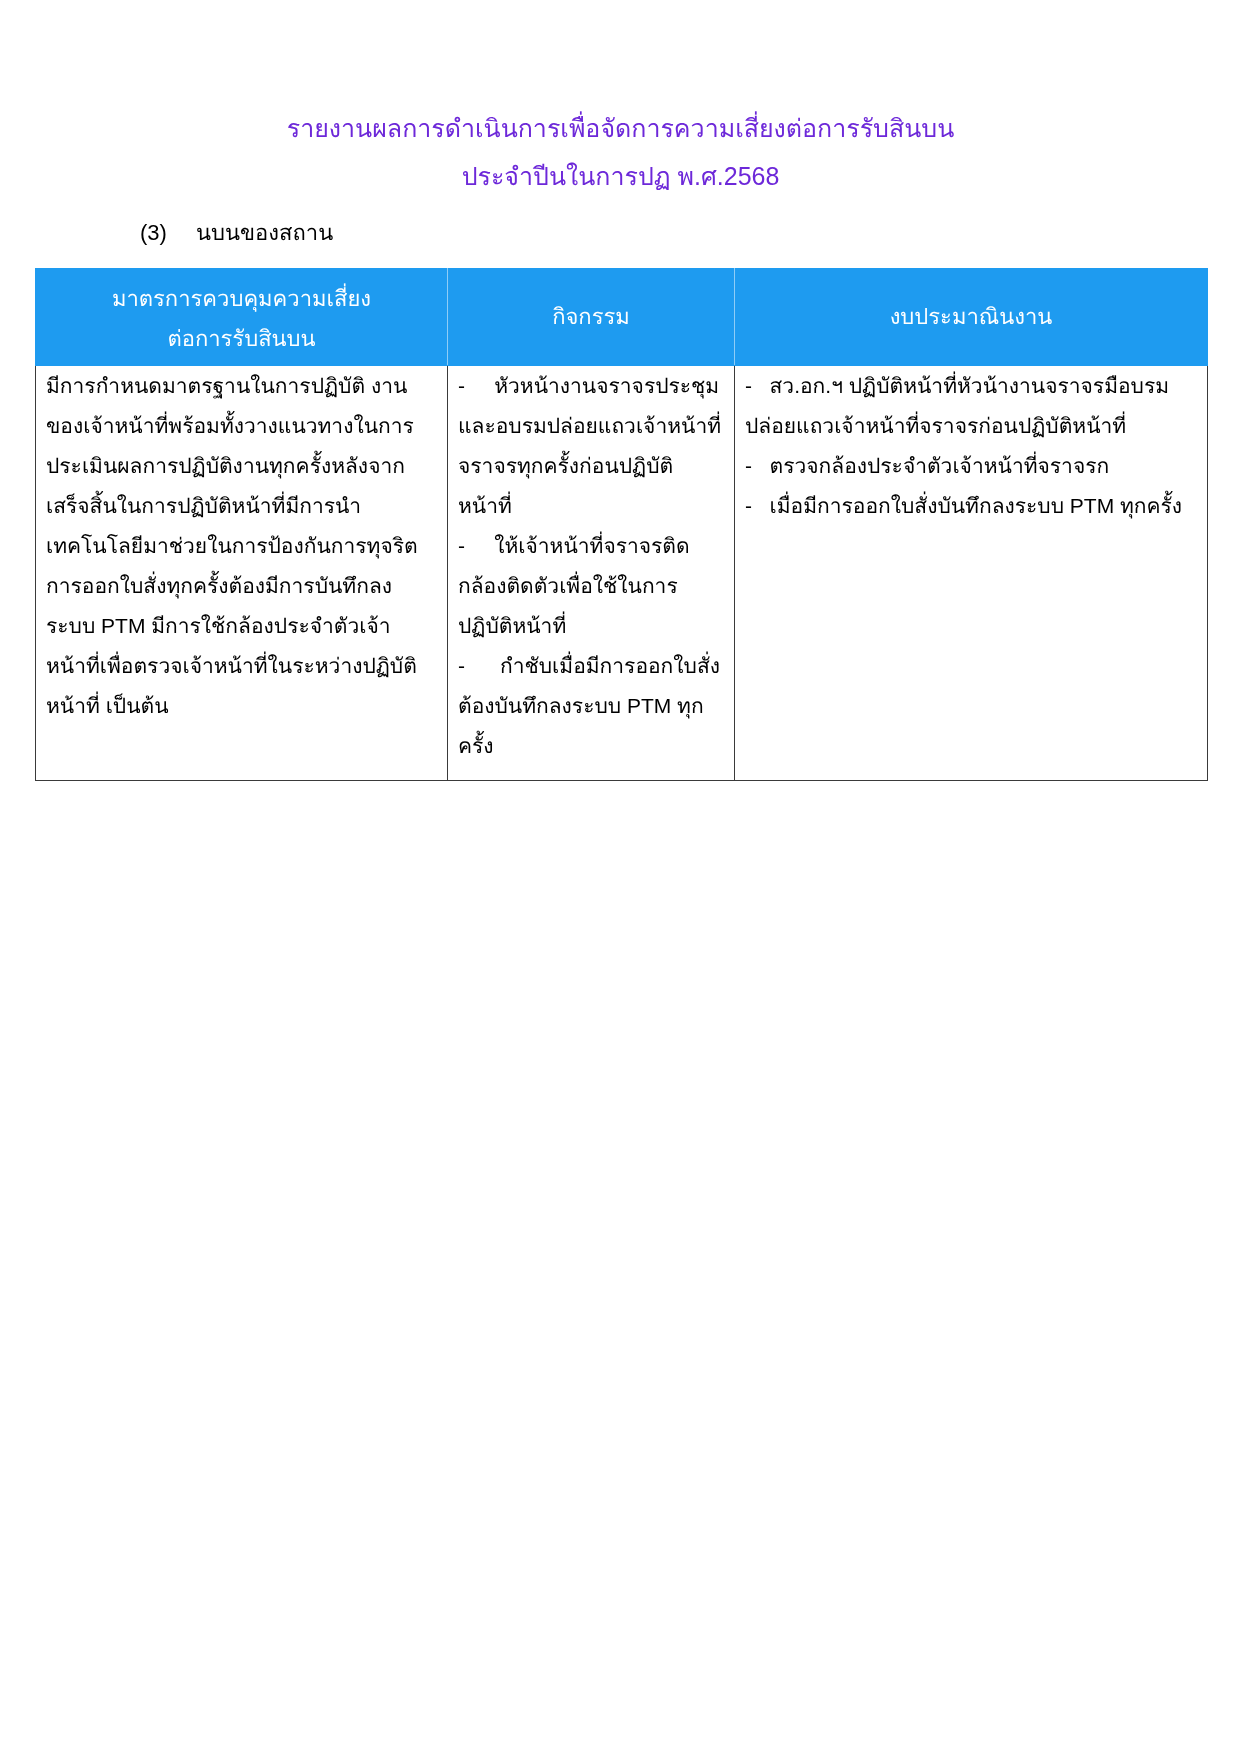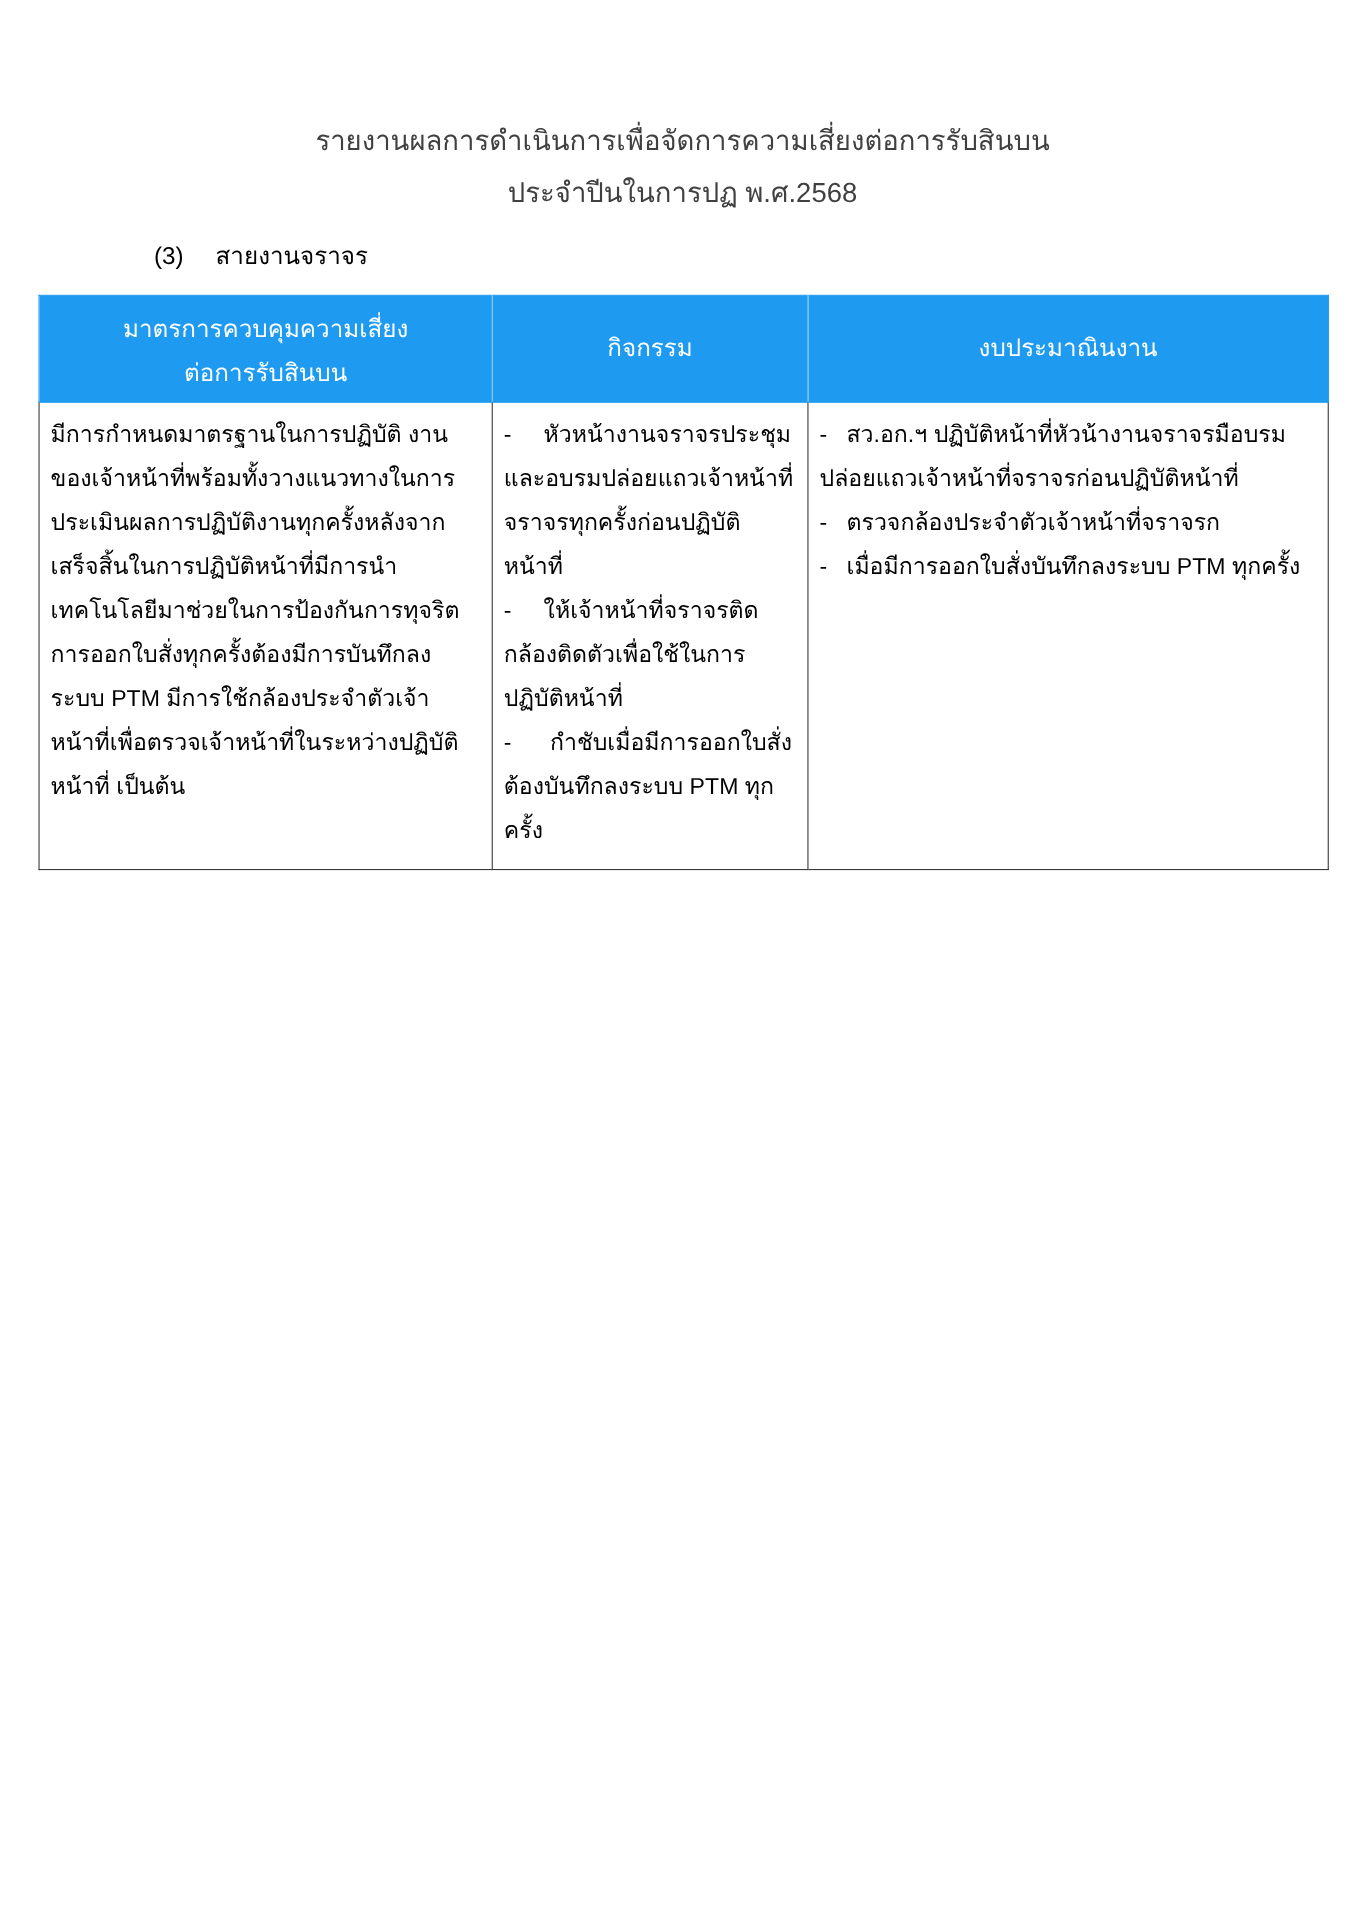--- a/index.html
+++ b/index.html
@@ -26,21 +26,21 @@
   
   .title-block {
     margin-top: 104px;
     text-align: center;
   }
   .title-line {
     font-size: 25px;
     line-height: 48px;
     font-weight: 400;
     letter-spacing: 0px;
-    color: #404040;
+    color: #6d28d9;
     white-space: nowrap;
   }
 
   
   .section-heading {
     margin-top: 32px;
     margin-left: 100px;
     font-size: 22px;
     line-height: 30px;
   }
@@ -92,21 +92,21 @@
   }
   table.risk-table thead th.first { border-left-color: #1e9bf0; margin-left: 20px; }
   table.risk-table thead th.last  { border-right-color: #1e9bf0; }
   .hdr-l1 { display: block; }
   .hdr-l2 { display: block; }
   .hdr-mid { display: block; padding-top: 18px; }
 
   table.risk-table tbody td {
     font-size: 21px;
     line-height: 40px;
-    padding: 10px 10px 14px 10px;
+    padding: 0 10px 14px 10px;
     height: 330px;
   }
   td.cell-1 { padding-left: 8px; padding-right: 6px; }
   td.cell-2 { padding-left: 8px; padding-right: 8px; }
   td.cell-3 { padding-left: 10px; padding-right: 8px; }
 
   .para { margin: 0; text-align: left; }
 
   .dash-item { margin: 0; }
   .dash-item .lead { white-space: pre; }
@@ -117,21 +117,21 @@
 <div class="page">
 
   <div class="title-block">
     <div class="title-line">รายงานผลการดำเนินการเพื่อจัดการความเสี่ยงต่อการรับสินบน</div>
     <div class="title-line">ประจำปีนในการปฏ พ.ศ.2568</div>
   </div>
 
 
   <div class="sub-item">
     <span class="num">(3)</span>
-    <span>สายงานจราจร</span>
+    <span>นบนของสถาน</span>
   </div>
 
   <div class="table-wrap">
     <table class="risk-table">
       <colgroup>
         <col class="c1">
         <col class="c2">
         <col class="c3">
       </colgroup>
       <thead>

